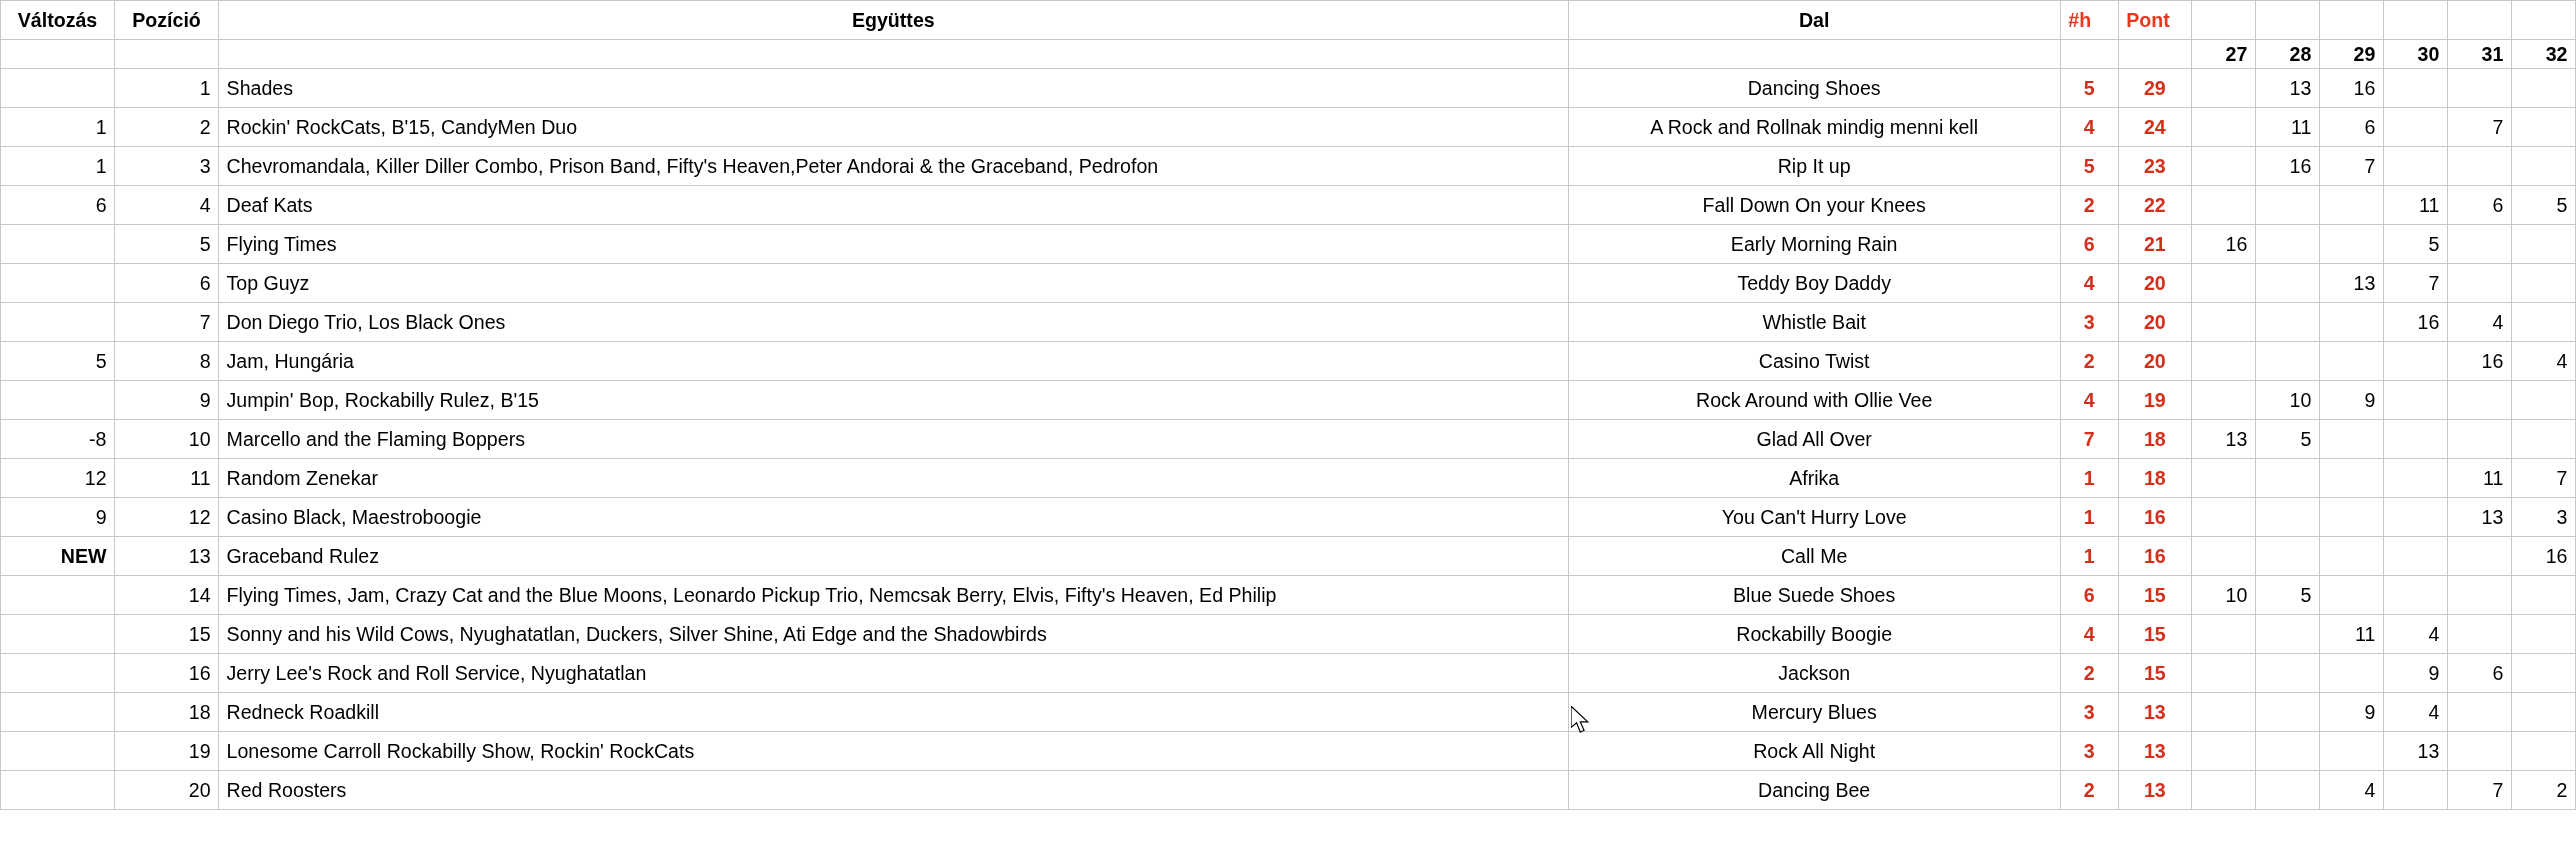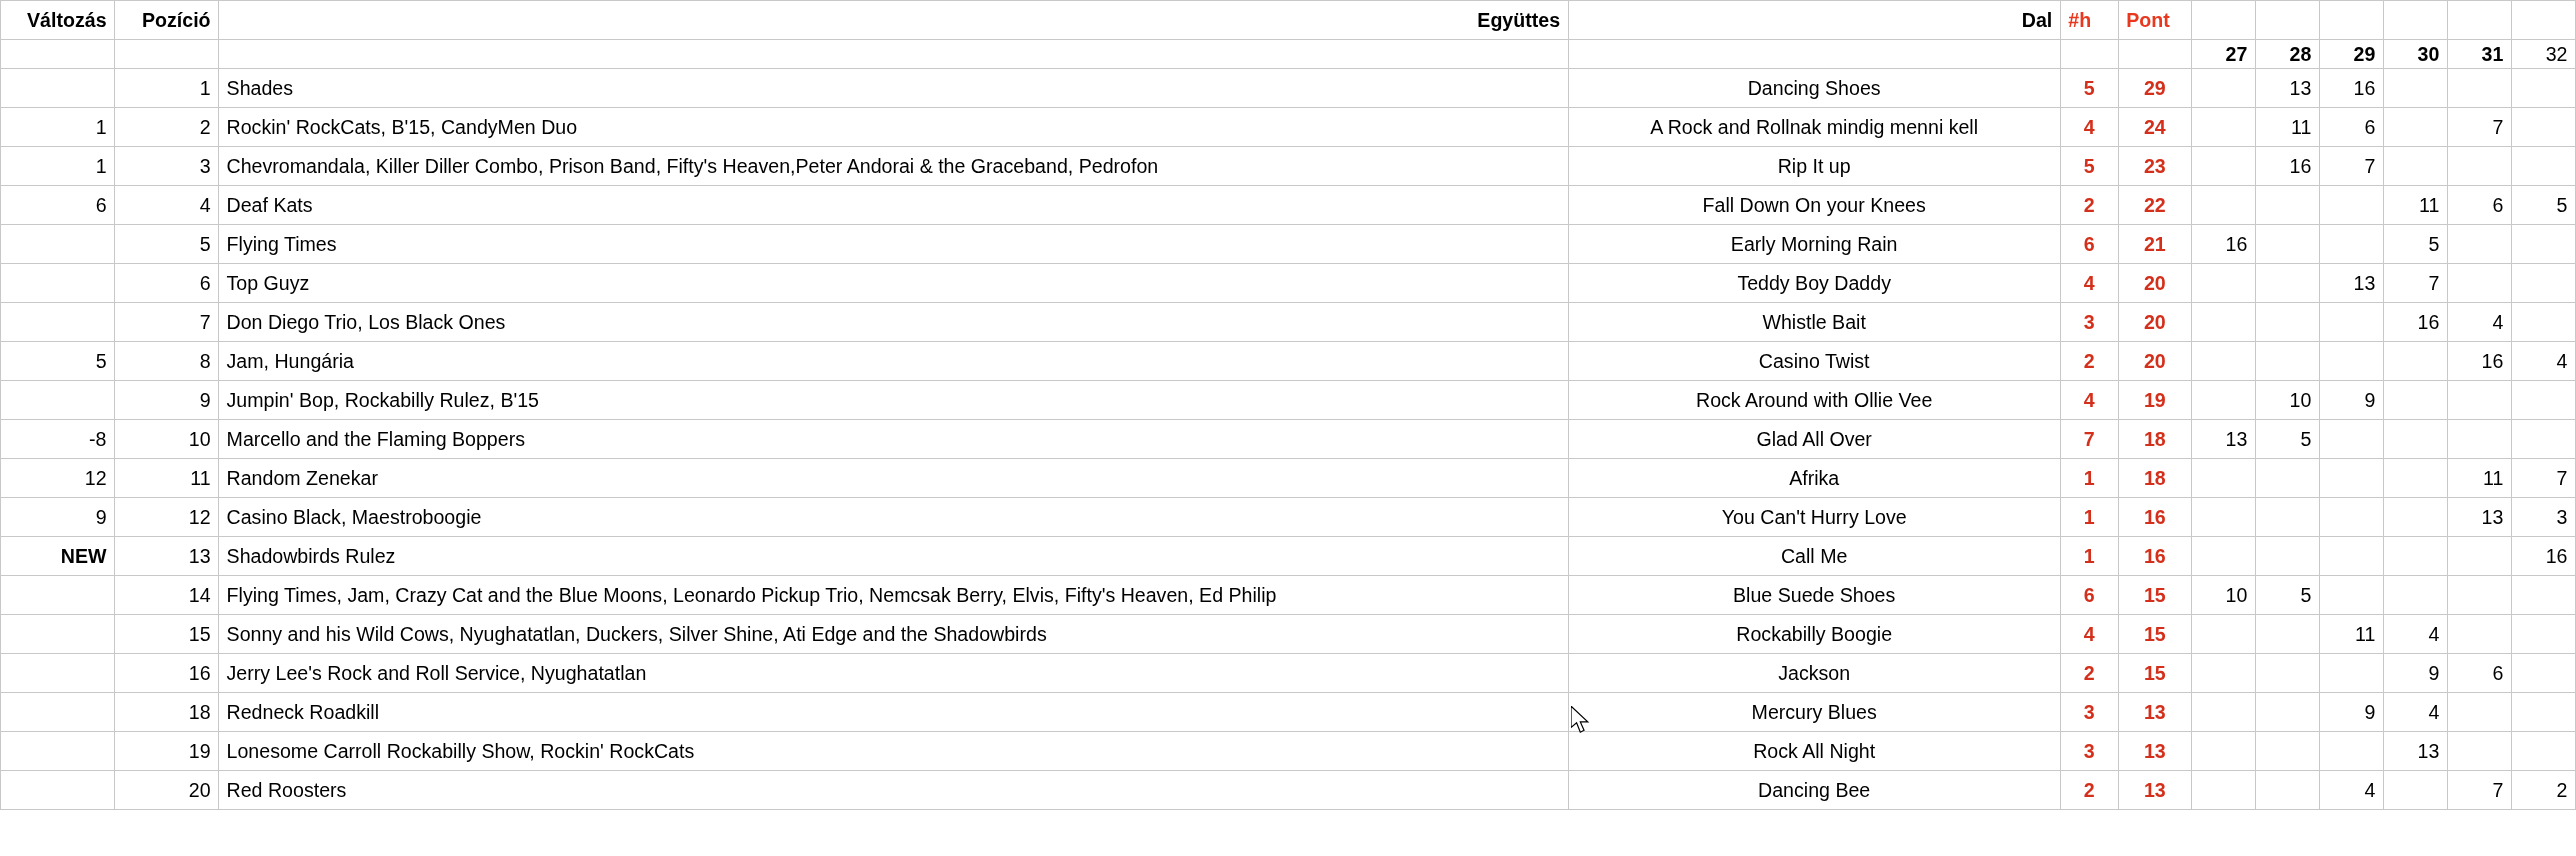--- a/index.html
+++ b/index.html
@@ -21,21 +21,21 @@
   table.chart td, table.chart th {
     border: 0.9px solid #c8c8c8;
     padding: 0 7.5px;
     height: 38px;
     vertical-align: middle;
     overflow: hidden;
     white-space: nowrap;
   }
   th {
     font-weight: bold;
-    text-align: right;
+    text-align: center;
   }
   
   col.c-change  { width: 114px; }
   col.c-pos     { width: 104px; }
   col.c-band    { width: 1349px; }
   col.c-song    { width: 492px; }
   col.c-hash    { width: 58px; }
   col.c-point   { width: 73px; }
   col.c-week    { width: 64px; }
 
@@ -97,21 +97,21 @@
       <td></td>
       <td></td>
       <td></td>
       <td></td>
       <td></td>
       <td class="cell-week" style="font-weight:bold">27</td>
       <td class="cell-week" style="font-weight:bold">28</td>
       <td class="cell-week" style="font-weight:bold">29</td>
       <td class="cell-week" style="font-weight:bold">30</td>
       <td class="cell-week" style="font-weight:bold">31</td>
-      <td class="cell-week" style="font-weight:normal">32</td>
+      <td class="cell-week" style="font-weight:bold">32</td>
     </tr>
   </thead>
   <tbody id="chart-body">
       <tr>
         <td class="cell-change"></td>
         <td class="cell-pos">1</td>
         <td class="cell-band">Shades</td>
         <td class="cell-song">Dancing Shoes</td>
         <td class="cell-hash">5</td>
         <td class="cell-point">29</td>
@@ -272,21 +272,21 @@
         <td class="cell-week"></td>
         <td class="cell-week"></td>
         <td class="cell-week"></td>
         <td class="cell-week"></td>
         <td class="cell-week">13</td>
         <td class="cell-week">3</td>
       </tr>
       <tr>
         <td class="cell-change new">NEW</td>
         <td class="cell-pos">13</td>
-        <td class="cell-band">Shadowbirds Rulez</td>
+        <td class="cell-band">Graceband Rulez</td>
         <td class="cell-song">Call Me</td>
         <td class="cell-hash">1</td>
         <td class="cell-point">16</td>
         <td class="cell-week"></td>
         <td class="cell-week"></td>
         <td class="cell-week"></td>
         <td class="cell-week"></td>
         <td class="cell-week"></td>
         <td class="cell-week">16</td>
       </tr>

